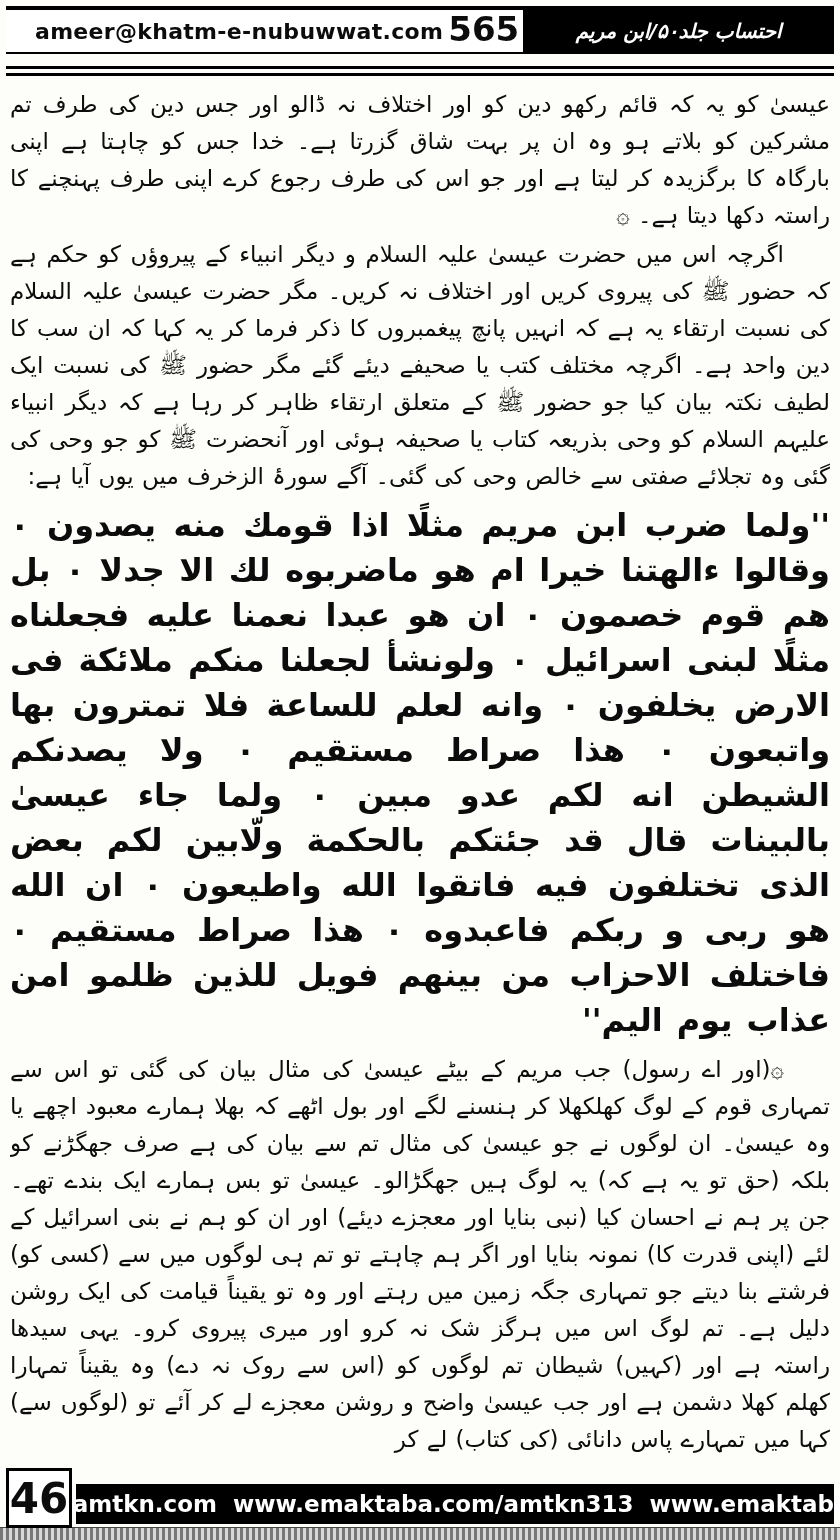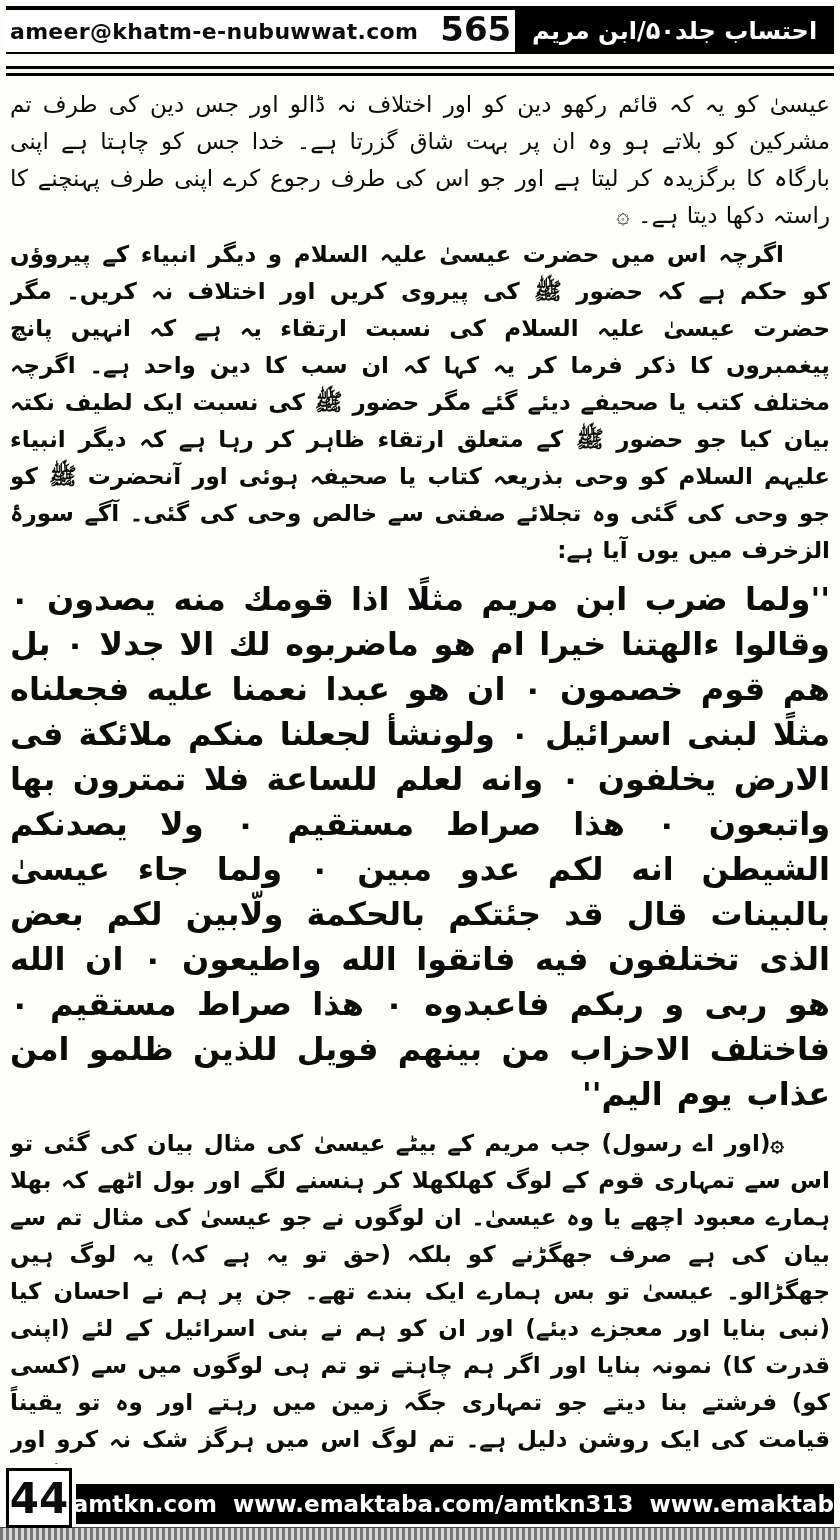--- a/index.html
+++ b/index.html
@@ -24,45 +24,47 @@
     border-top: 4px solid #000;
     border-bottom: 2px solid #000;
     display: flex;
     direction: ltr;
     align-items: stretch;
     background: #fff;
   }
   .header-left {
     flex: 0 0 470px;
     display: flex; align-items: center;
-    gap: 22px;
+    gap: 5px;
     padding: 0 4px;
     background: #fff;
+    margin-left: 25px;
   }
   .email {
     font-weight: bold;
     font-size: 22px;
     letter-spacing: 0.3px;
     white-space: nowrap;
   }
   .page-num-top {
     font-size: 34px;
     font-weight: bold;
     line-height: 1;
     padding-bottom: 4px;
   }
   .header-right {
     flex: 1;
     background: #000;
     color: #fff;
     display: flex; align-items: center; justify-content: center;
-    font-size: 24px;
+    font-size: 20px;
     font-weight: bold;
     direction: rtl;
     white-space: nowrap;
+    font-style: italic;
   }
 
   
   .double-rule {
     position: absolute; top: 66px; left: 6px; right: 6px;
     height: 10px;
     border-top: 3px solid #000;
     border-bottom: 3px solid #000;
   }
 
@@ -73,21 +75,21 @@
     direction: rtl;
     text-align: justify;
     overflow: hidden;
   }
   .para {
     margin: 0 0 2px 0;
     font-size: 23px;
     line-height: 37px;
     word-spacing: 1px;
   }
-  .indent { text-indent: 46px; font-weight: bold; }
+  .indent { text-indent: 46px; }
   .arabic {
     margin: 8px 0 8px 0;
     font-size: 32px;
     font-weight: bold;
     line-height: 45px;
     word-spacing: 3px;
   }
 
   
   .footer {
@@ -138,21 +140,21 @@
   <div class="double-rule"></div>
 
   <main class="body">
     <p class="para">عیسیٰ کو یہ کہ قائم رکھو دین کو اور اختلاف نہ ڈالو اور جس دین کی طرف تم مشرکین کو بلاتے ہو وہ ان پر بہت شاق گزرتا ہے۔ خدا جس کو چاہتا ہے اپنی بارگاہ کا برگزیدہ کر لیتا ہے اور جو اس کی طرف رجوع کرے اپنی طرف پہنچنے کا راستہ دکھا دیتا ہے۔ ۞</p>
     <p class="para indent">اگرچہ اس میں حضرت عیسیٰ علیہ السلام و دیگر انبیاء کے پیروؤں کو حکم ہے کہ حضور ﷺ کی پیروی کریں اور اختلاف نہ کریں۔ مگر حضرت عیسیٰ علیہ السلام کی نسبت ارتقاء یہ ہے کہ انہیں پانچ پیغمبروں کا ذکر فرما کر یہ کہا کہ ان سب کا دین واحد ہے۔ اگرچہ مختلف کتب یا صحیفے دیئے گئے مگر حضور ﷺ کی نسبت ایک لطیف نکتہ بیان کیا جو حضور ﷺ کے متعلق ارتقاء ظاہر کر رہا ہے کہ دیگر انبیاء علیہم السلام کو وحی بذریعہ کتاب یا صحیفہ ہوئی اور آنحضرت ﷺ کو جو وحی کی گئی وہ تجلائے صفتی سے خالص وحی کی گئی۔ آگے سورۂ الزخرف میں یوں آیا ہے:</p>
     <p class="arabic">''ولما ضرب ابن مريم مثلًا اذا قومك منه يصدون ۰ وقالوا ءالهتنا خيرا ام هو ماضربوه لك الا جدلا ۰ بل هم قوم خصمون ۰ ان هو عبدا نعمنا عليه فجعلناه مثلًا لبنى اسرائيل ۰ ولونشأ لجعلنا منكم ملائكة فى الارض يخلفون ۰ وانه لعلم للساعة فلا تمترون بها واتبعون ۰ هذا صراط مستقيم ۰ ولا يصدنكم الشيطن انه لكم عدو مبين ۰ ولما جاء عيسىٰ بالبينات قال قد جئتكم بالحكمة ولّابين لكم بعض الذى تختلفون فيه فاتقوا الله واطيعون ۰ ان الله هو ربى و ربكم فاعبدوه ۰ هذا صراط مستقيم ۰ فاختلف الاحزاب من بينهم فويل للذين ظلمو امن عذاب يوم اليم''</p>
     <p class="para indent">۞(اور اے رسول) جب مریم کے بیٹے عیسیٰ کی مثال بیان کی گئی تو اس سے تمہاری قوم کے لوگ کھلکھلا کر ہنسنے لگے اور بول اٹھے کہ بھلا ہمارے معبود اچھے یا وہ عیسیٰ۔ ان لوگوں نے جو عیسیٰ کی مثال تم سے بیان کی ہے صرف جھگڑنے کو بلکہ (حق تو یہ ہے کہ) یہ لوگ ہیں جھگڑالو۔ عیسیٰ تو بس ہمارے ایک بندے تھے۔ جن پر ہم نے احسان کیا (نبی بنایا اور معجزے دیئے) اور ان کو ہم نے بنی اسرائیل کے لئے (اپنی قدرت کا) نمونہ بنایا اور اگر ہم چاہتے تو تم ہی لوگوں میں سے (کسی کو) فرشتے بنا دیتے جو تمہاری جگہ زمین میں رہتے اور وہ تو یقیناً قیامت کی ایک روشن دلیل ہے۔ تم لوگ اس میں ہرگز شک نہ کرو اور میری پیروی کرو۔ یہی سیدھا راستہ ہے اور (کہیں) شیطان تم لوگوں کو (اس سے روک نہ دے) وہ یقیناً تمہارا کھلم کھلا دشمن ہے اور جب عیسیٰ واضح و روشن معجزے لے کر آئے تو (لوگوں سے) کہا میں تمہارے پاس دانائی (کی کتاب) لے کر</p>
   </main>
 
   <footer class="footer">
-    <div class="page-num-box">44</div>
+    <div class="page-num-box">46</div>
     <div class="footer-bar">
       <span>www.amtkn.com</span>
       <span>www.emaktaba.com/amtkn313</span>
       <span>www.emaktaba.info</span>
     </div>
     <div class="halftone"></div>
   </footer>
 
 </div>
 

